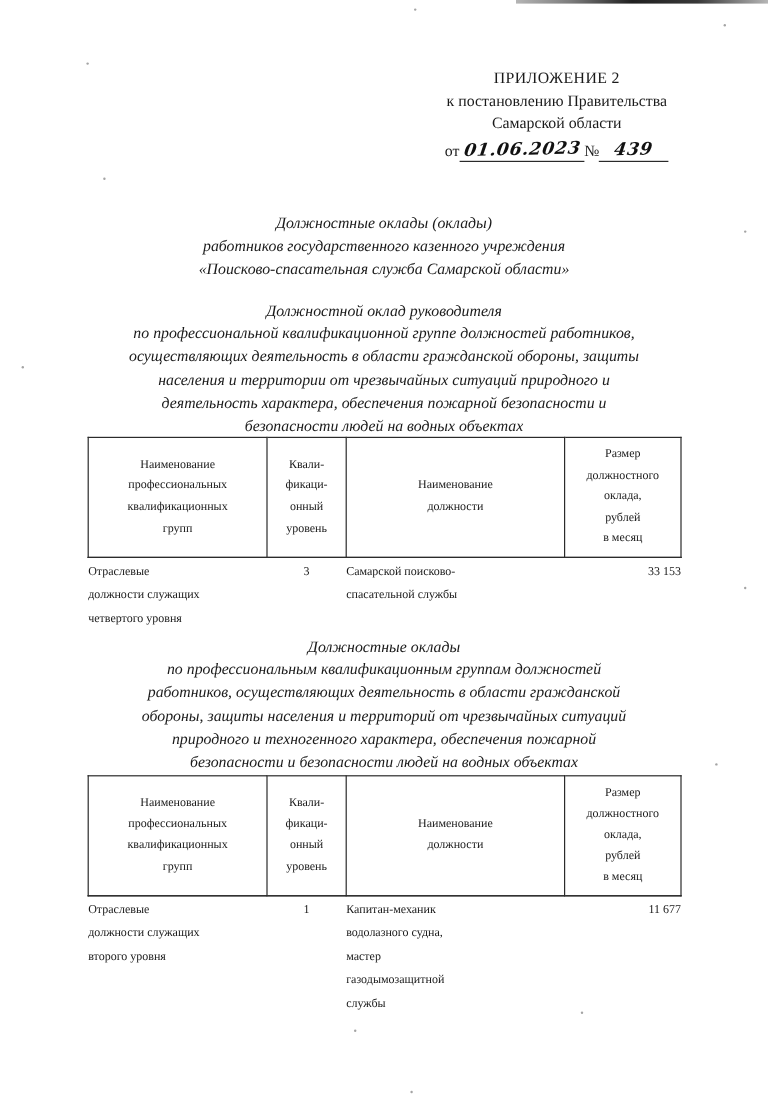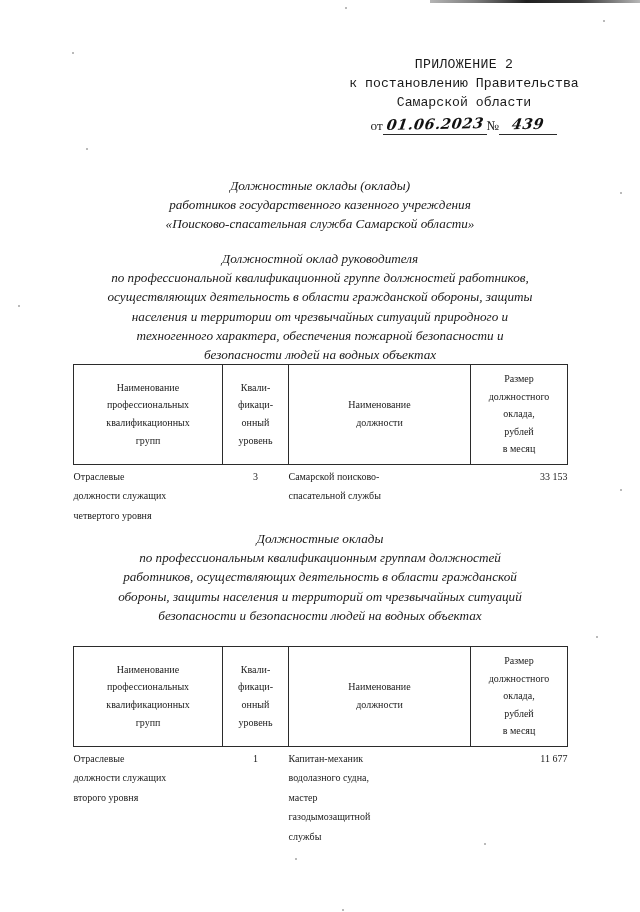--- a/index.html
+++ b/index.html
@@ -49,21 +49,21 @@
   
   .appendix-block {
     position: absolute;
     top: 55px;
     left: 334px;
     width: 260px;
     text-align: center;
     font-size: 13.2px;
     line-height: 19px;
   }
-  .appendix-block .ln { display: block; white-space: nowrap; font-family: Liberation Mono, monospace; }
+  .appendix-block .ln { display: block; white-space: nowrap; }
   .appendix-title { letter-spacing: .3px; }
 
   .date-line {
     display: flex;
     align-items: flex-end;
     justify-content: center;
     gap: 0;
     margin-top: 3px;
     white-space: nowrap;
   }
@@ -182,21 +182,21 @@
     <span class="ln">Должностные оклады (оклады)</span>
     <span class="ln">работников государственного казенного учреждения</span>
     <span class="ln">«Поисково-спасательная служба Самарской области»</span>
   </div>
 
   <div class="centre-block" id="intro-one">
     <span class="ln">Должностной оклад руководителя</span>
     <span class="ln">по профессиональной квалификационной группе должностей работников,</span>
     <span class="ln">осуществляющих деятельность в области гражданской обороны, защиты</span>
     <span class="ln">населения и территории от чрезвычайных ситуаций природного и</span>
-    <span class="ln">техногенного характера, обеспечения пожарной безопасности и</span>
+    <span class="ln">деятельность характера, обеспечения пожарной безопасности и</span>
     <span class="ln">безопасности людей на водных объектах</span>
   </div>
 
   <table class="tbl" id="table-1">
     <colgroup>
         <col class="c1">
         <col class="c2">
         <col class="c3">
         <col class="c4">
       </colgroup>
@@ -242,20 +242,21 @@
         <td class="cell-salary">33 153</td>
       </tr>
     </tbody>
   </table>
 
   <div class="centre-block" id="intro-two">
     <span class="ln">Должностные оклады</span>
     <span class="ln">по профессиональным квалификационным группам должностей</span>
     <span class="ln">работников, осуществляющих деятельность в области гражданской</span>
     <span class="ln">обороны, защиты населения и территорий от чрезвычайных ситуаций</span>
+    <span class="ln">природного и техногенного характера, обеспечения пожарной</span>
     <span class="ln">безопасности и безопасности людей на водных объектах</span>
   </div>
 
   <table class="tbl" id="table-2">
     <colgroup>
         <col class="c1">
         <col class="c2">
         <col class="c3">
         <col class="c4">
       </colgroup>

